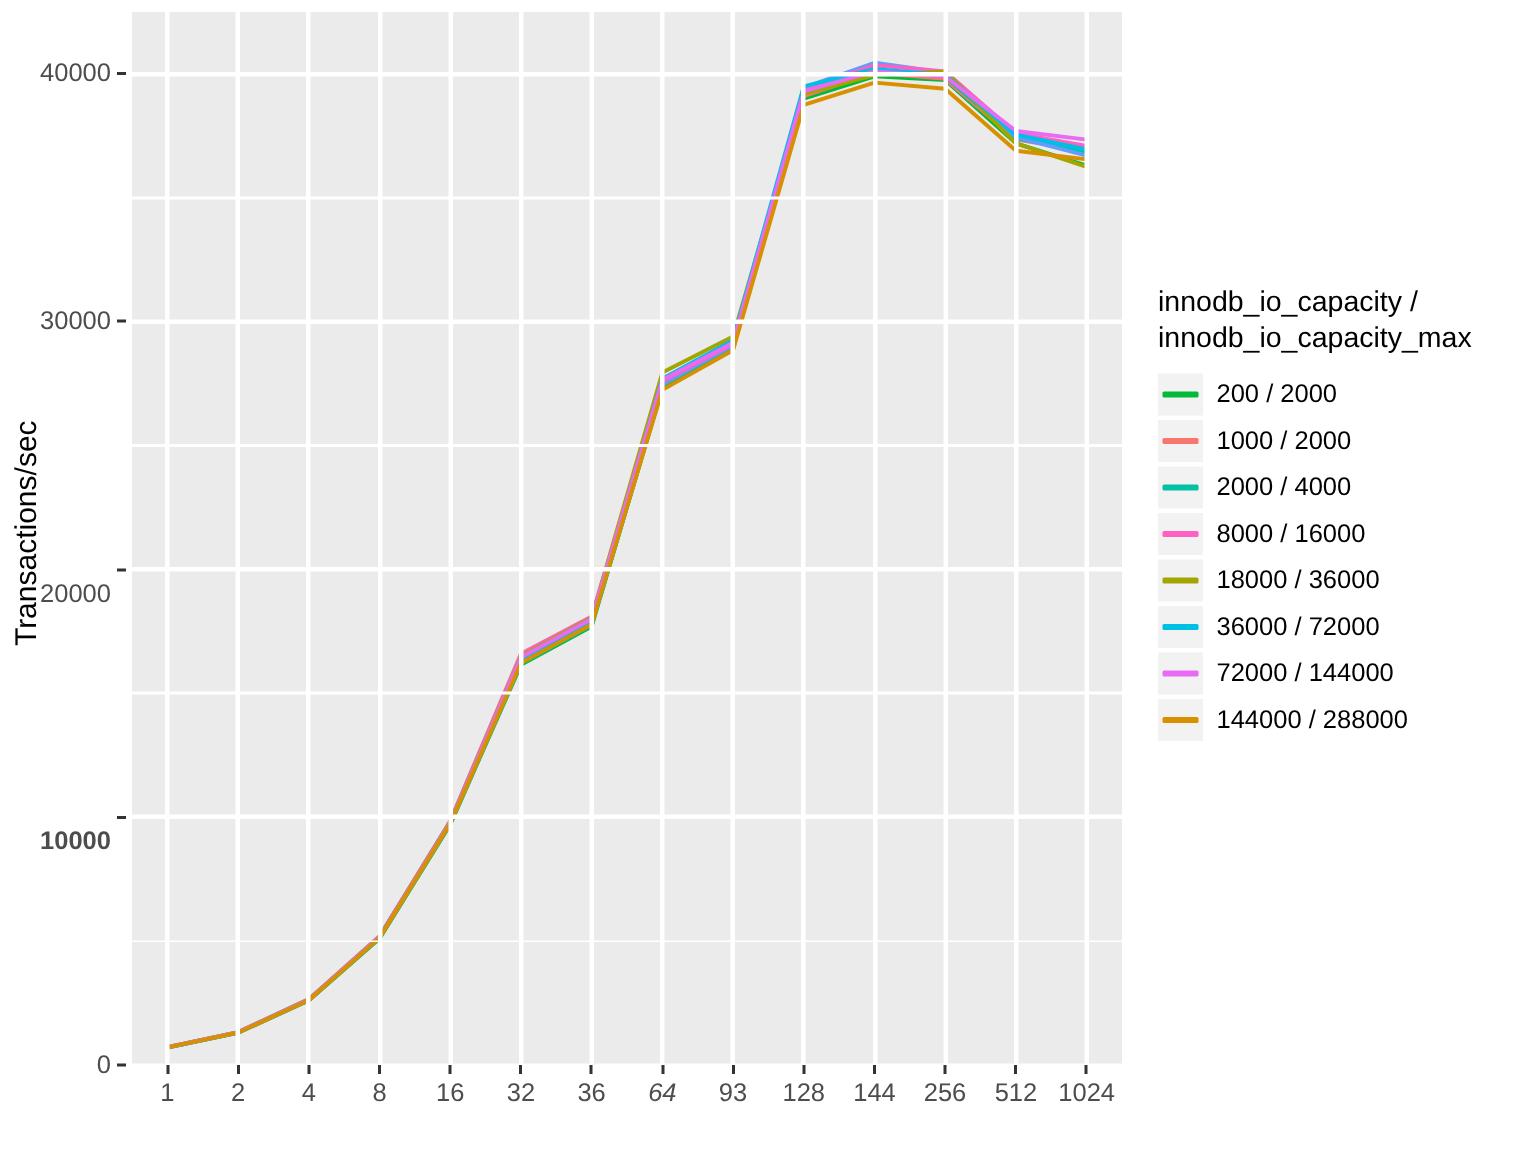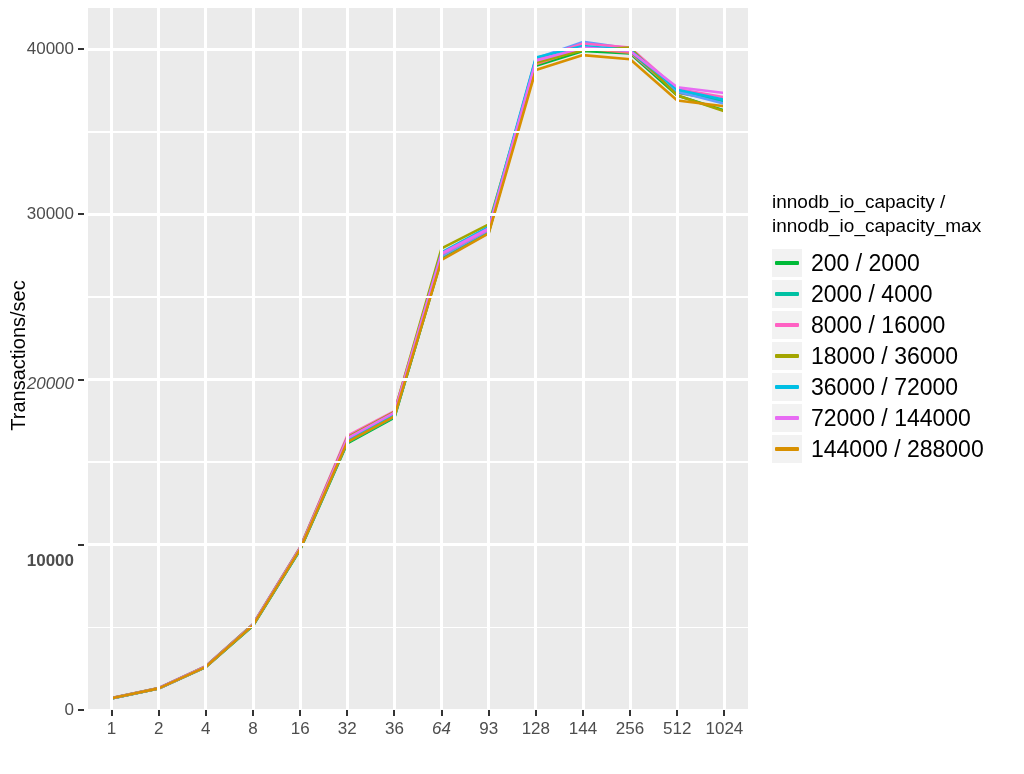--- a/index.html
+++ b/index.html
@@ -164,40 +164,40 @@
     justify-content: center;
     flex: 0 0 auto;
     margin-right: 9px;
   }
   .legend-swatch {
     width: 24px;
     height: 4px;
     border-radius: 1px;
   }
   .legend-label {
-    font-size: 23px;
+    font-size: 17px;
     color: #000000;
     white-space: nowrap;
   }
 </style>
 </head>
 <body>
 
 <div id="figure">
 
   <div id="ylabel">
     <span>Transactions/sec</span>
   </div>
 
   <div id="ytick-layer">
       <div class="ytick-label" style="top: 710px;">0</div>
       <div class="ytick-mark" style="top: 710px;"></div>
       <div class="ytick-label" style="top: 561px; font-weight: bold;">10000</div>
       <div class="ytick-mark" style="top: 544.824px;"></div>
-      <div class="ytick-label" style="top: 384px; font-style: italic;">20000</div>
+      <div class="ytick-label" style="top: 396px;">20000</div>
       <div class="ytick-mark" style="top: 379.647px;"></div>
       <div class="ytick-label" style="top: 214.471px;">30000</div>
       <div class="ytick-mark" style="top: 214.471px;"></div>
       <div class="ytick-label" style="top: 49.2941px;">40000</div>
       <div class="ytick-mark" style="top: 49.2941px;"></div>
     </div>
 
   <div id="panel">
     <svg id="lines-svg" viewBox="0 0 660 702" preserveAspectRatio="none">
         <polyline points="23.57,690.44 70.71,680.53 117.86,659.05 165.00,617.76 212.14,541.78 259.29,435.24 306.43,409.64 353.57,250.24 400.71,223.81 447.86,57.81 495.00,42.95 542.14,45.42 589.29,87.54 636.43,102.41" fill="none" stroke="#00BA38" stroke-width="2.6" stroke-linejoin="round" stroke-linecap="round"></polyline>
@@ -272,20 +272,26 @@
 innodb_io_capacity_max</div>
     <div id="legend-items">
         <div class="legend-row">
           <div class="legend-key">
             <div class="legend-swatch" style="background: rgb(0, 186, 56);"></div>
           </div>
           <div class="legend-label">200 / 2000</div>
         </div>
         <div class="legend-row">
           <div class="legend-key">
+            <div class="legend-swatch" style="background: rgb(248, 118, 109);"></div>
+          </div>
+          <div class="legend-label">1000 / 2000</div>
+        </div>
+        <div class="legend-row">
+          <div class="legend-key">
             <div class="legend-swatch" style="background: rgb(0, 193, 163);"></div>
           </div>
           <div class="legend-label">2000 / 4000</div>
         </div>
         <div class="legend-row">
           <div class="legend-key">
             <div class="legend-swatch" style="background: rgb(255, 97, 195);"></div>
           </div>
           <div class="legend-label">8000 / 16000</div>
         </div>

